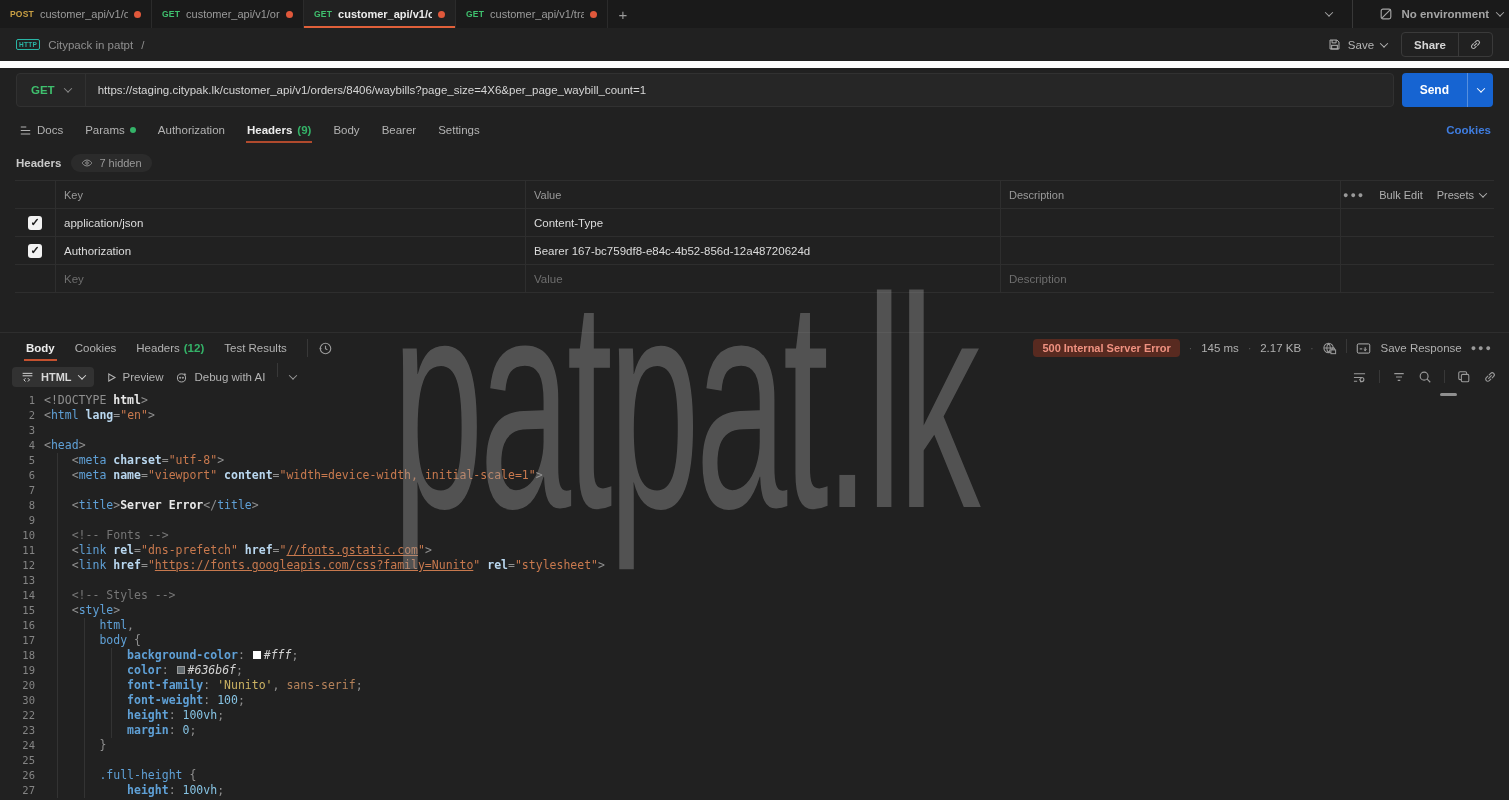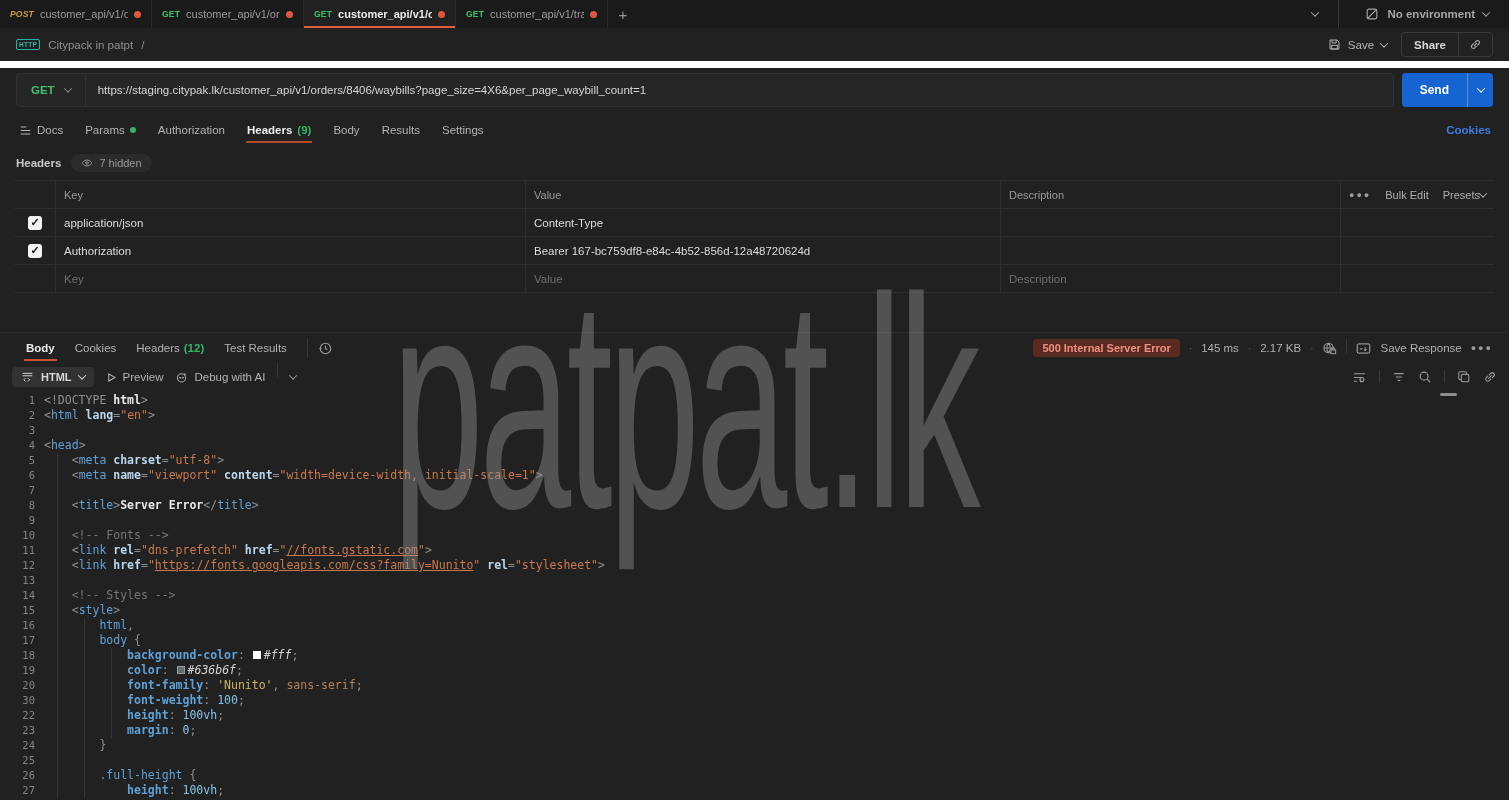--- a/index.html
+++ b/index.html
@@ -12,28 +12,28 @@
   .iconsvg{ display:inline-block; vertical-align:middle; }
   .chev{ display:inline-block; width:6px; height:6px; border-right:1.5px solid currentColor; border-bottom:1.5px solid currentColor; transform:rotate(45deg) translate(-1px,-1px); }
   .vdiv{ width:1px; align-self:stretch; background:#383838; }
   .dots3{ letter-spacing:2px; font-size:9px; color:#9a9a9a; }
 
   
   .topbar{ height:28px; background:#1a1a1a; display:flex; align-items:stretch; flex:0 0 auto; }
   .tabs{ display:flex; align-items:stretch; }
   .tab{ width:152px; display:flex; align-items:center; gap:6px; padding:0 10px; border-right:1px solid #2b2b2b; position:relative; color:#9b9b9b; cursor:default; }
   .tab .meth{ font-size:8.5px; font-weight:700; letter-spacing:.2px; }
-  .meth.get{ color:#3fc06e; } .meth.post{ color:#c9a044;font-style:italic; }
+  .meth.get{ color:#3fc06e; } .meth.post{ color:#c9a044; }
   .tab .ttl{ white-space:nowrap; overflow:hidden; text-overflow:clip; font-size:11px; flex:1; }
   .tab.active{ background:#212121; color:#e6e6e6; }
   .tab.active .ttl{ font-weight:700; color:#ececec; }
   .tab.active::after{ content:""; position:absolute; left:0; right:0; bottom:0; height:2px; background:#e0603a; }
   .udot{ width:7px; height:7px; border-radius:50%; background:#e0583b; flex:0 0 auto; }
   .newtab{ width:30px; display:flex; align-items:center; justify-content:center; color:#9b9b9b; font-size:15px; }
-  .topright{ margin-left:auto; display:flex; align-items:center; gap:20px; padding-right:14px; color:#a5a5a5; }
+  .topright{ margin-left:auto; display:flex; align-items:center; gap:20px; color:#a5a5a5; }
   .envbox{ display:flex; align-items:center; gap:8px; padding:0 6px; }
 
   
   .crumbrow{ height:40px; display:flex; align-items:center; padding:0 16px; gap:8px; flex:0 0 auto; border-bottom:7px solid #ffffff; }
   .httpbadge{ font-size:6.5px; font-weight:700; color:#2ab5a5; border:1px solid #2ab5a5; border-radius:2px; padding:1px 2px; letter-spacing:.3px; }
   .ws{ color:#8f8f8f; } .sep{ color:#8f8f8f; }
   .reqname{ color:#ededed; font-weight:700; white-space:nowrap; }
   .crumbright{ margin-left:auto; display:flex; align-items:center; gap:10px; }
   .savegrp{ display:flex; align-items:center; gap:7px; color:#b5b5b5; padding:5px 4px; }
   .sharegrp{ display:flex; align-items:center; border:1px solid #3a3a3a; border-radius:4px; overflow:hidden; }
@@ -68,21 +68,21 @@
   
   .kvtable{ margin:2px 15px 0 15px; border-top:1px solid #2e2e2e; flex:0 0 auto; }
   .kvrow{ display:grid; grid-template-columns:40px 470px 475px 340px 1fr; height:28px; border-bottom:1px solid #2e2e2e; align-items:center; }
   .kvrow > div{ height:100%; display:flex; align-items:center; padding:0 8px; border-left:1px solid #2e2e2e; overflow:hidden; white-space:nowrap; }
   .kvrow > div:first-child{ border-left:none; justify-content:center; }
   .kvhead{ color:#9a9a9a; font-size:11px; }
   .kvhead .actions{ justify-content:flex-end; gap:14px; color:#b0b0b0; }
   .kvcell{ color:#dcdcdc; }
   .ph .kvcell{ color:#6e6e6e; }
   .cbx{ width:14px; height:14px; background:#f2f2f2; border-radius:3px; color:#1c1c1c; font-size:11px; font-weight:700; display:flex; align-items:center; justify-content:center; line-height:1; }
-  .presets{ display:flex; align-items:center; }
+  .presets{ display:flex; align-items:center; gap:6px; }
 
   .spacer{ flex:1 1 auto; }
 
   
   .response{ border-top:1px solid #2e2e2e; flex:0 0 auto; display:flex; flex-direction:column; }
   .resptabs{ height:30px; display:flex; align-items:center; padding:0 16px; gap:4px; }
   .rsp{ padding:0 10px; position:relative; height:100%; display:flex; align-items:center; gap:4px; color:#b3b3b3; }
   .rsp.active{ color:#ececec; font-weight:700; }
   .rsp.active::after{ content:""; position:absolute; left:8px; right:8px; bottom:2px; height:2px; background:#c4512f; }
   .rsp .cnt{ color:#34b368; font-weight:600; }
@@ -238,21 +238,21 @@
     <span class="cnt">(9)</span>
 
   </div>
         <div class="rtab">
 
     <span>Body</span>
 
   </div>
         <div class="rtab">
 
-    <span>Results</span>
+    <span>Bearer</span>
 
   </div>
         <div class="rtab">
 
     <span>Settings</span>
 
   </div>
       </div>
     <span class="cookies">Cookies</span>
   </div>

